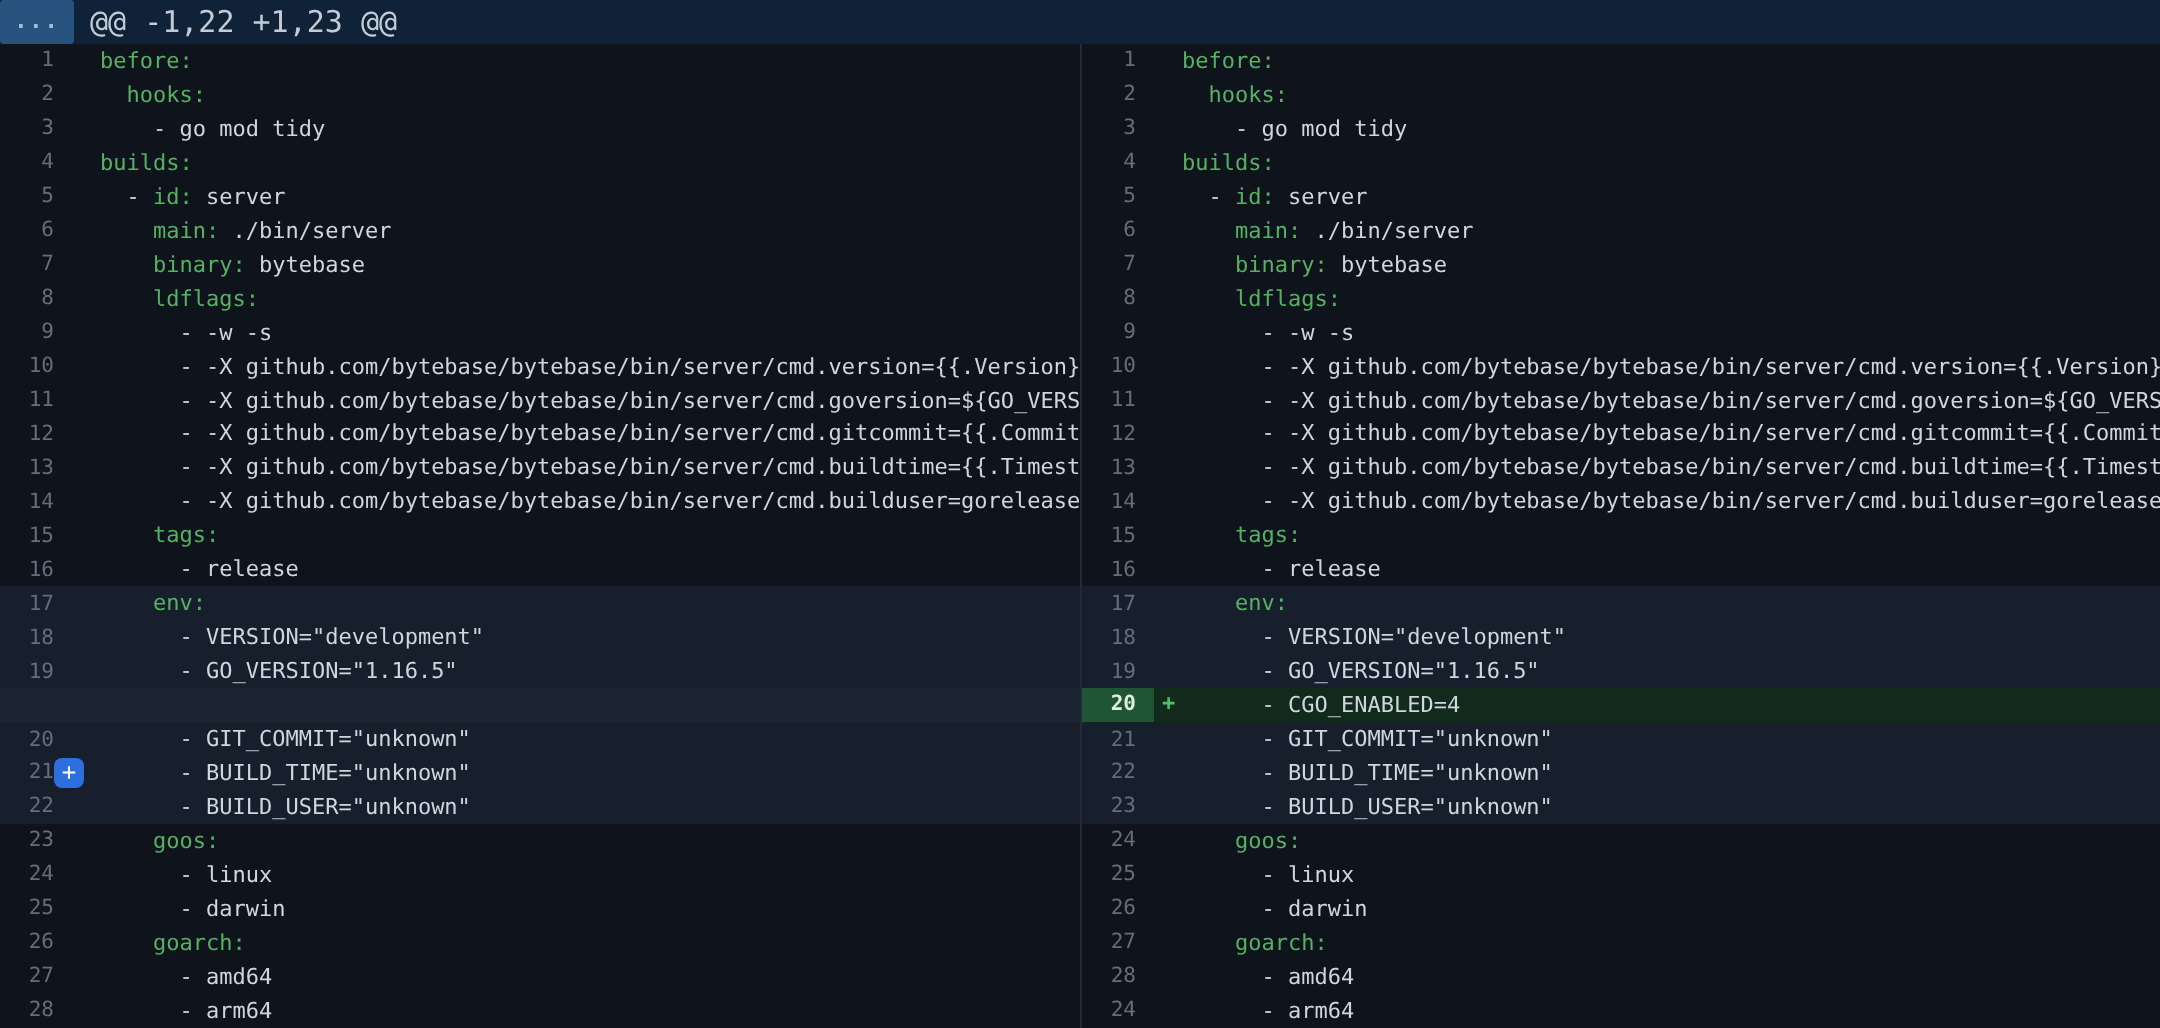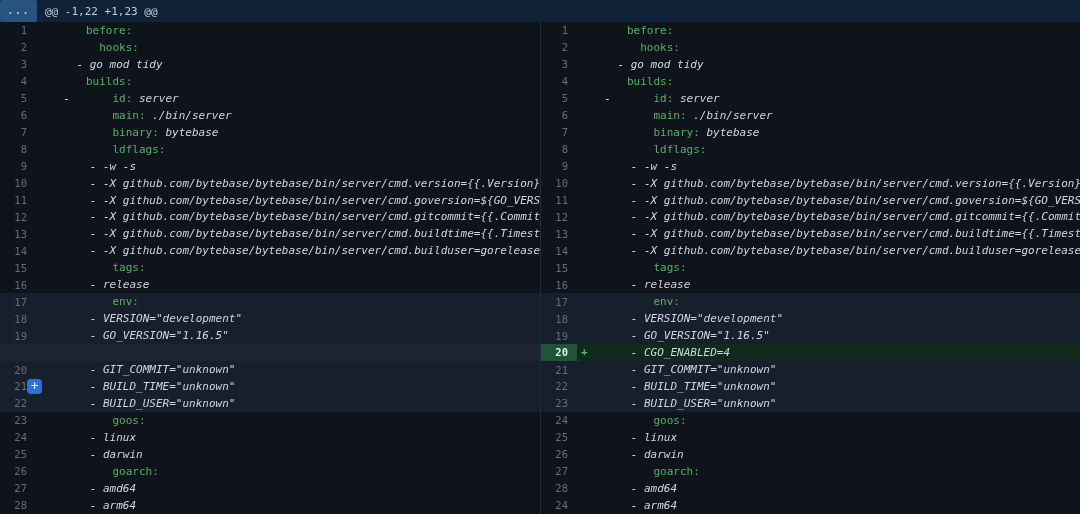--- a/index.html
+++ b/index.html
@@ -14,43 +14,43 @@
     height:22px; background:#102238;
   }
   .expand-btn {
     width:37px; height:22px; flex:none;
     background:#27537e; border:none; border-radius:2px;
     color:#a3c3e6; font-size:11px; font-weight:bold; letter-spacing:1px;
     line-height:18px; cursor:pointer;
     font-family:"DejaVu Sans Mono","Liberation Mono",monospace;
   }
   .hunk-text {
-    margin-left:8px; color:#c3ccd6; font-size:11px; white-space:pre;
+    margin-left:8px; color:#c3ccd6; font-size:15px; white-space:pre;
   }
   .diff-body { display:flex; height:492px; }
   .col { width:540px; flex:none; overflow:hidden; }
   .col.right { border-left:1px solid #212a38; width:540px; }
   .row {
     position:relative; display:flex; align-items:center;
     height:16.966px; font-size:11px;
   }
   .row.band { background:#181f2c; }
   .row.ph   { background:#1d2532; }
   .row.added{ background:#112a1c; }
   .gutter {
     width:36px; flex:none; text-align:right; padding-right:9px;
     color:#636e7b; font-size:10.5px; cursor:pointer;
   }
   .row.added .gutter {
     background:#1f5434; color:#ddf0e0; font-weight:bold; height:100%;
     line-height:16.9px;
   }
   .code { white-space:pre; color:#ced6de; padding-left:14px; }
-  .tok-k { color:#55b262;margin-left:36px; }
-  .tok-p { color:#ced6de;font-style:italic; }
+  .tok-k { color:#55b262; }
+  .tok-p { color:#ced6de; }
   .add-marker {
     position:absolute; left:40px; top:0; height:100%;
     color:#4fc168; font-size:11px; line-height:16.9px; font-weight:bold;
   }
   .comment-btn {
     position:absolute; left:27px; top:1px; width:15px; height:15px;
     background:#2e6fe0; border:none; border-radius:4px;
     color:#fff; font-size:12px; line-height:13px; text-align:center;
     cursor:pointer; padding:0;
     font-family:"DejaVu Sans Mono","Liberation Mono",monospace;

